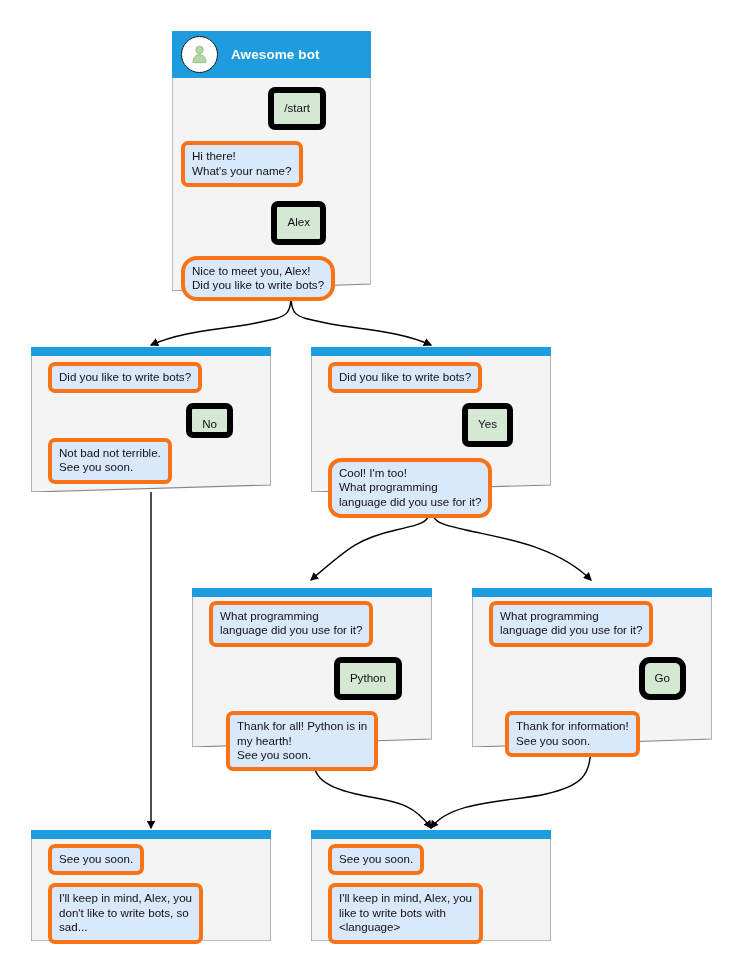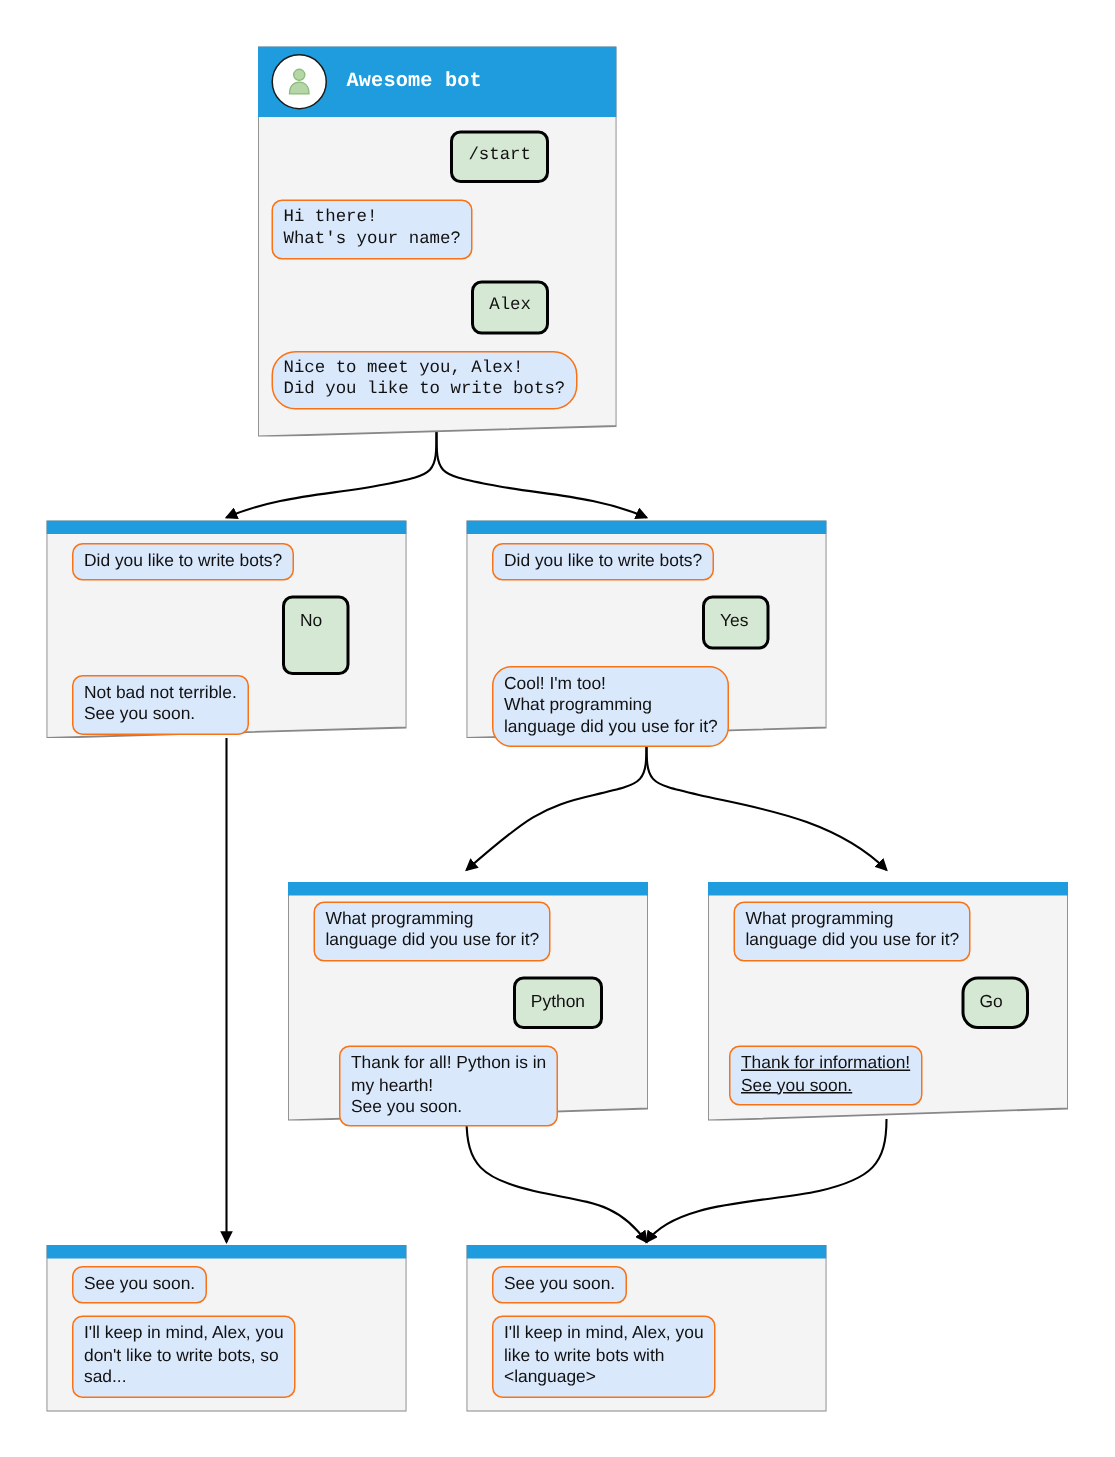--- a/index.html
+++ b/index.html
@@ -97,26 +97,26 @@
     font-size: 11.6px;
     line-height: 14.4px;
     padding: 4px 7px 5px 7px;
     box-sizing: border-box;
     white-space: pre-line;
     color: #111111;
   }
   .bot-bubble {
     align-self: flex-start;
     background: #dae8fc;
-    border: 1px solid #f97316;
+    border: 4px solid #f97316;
   }
   .user-bubble {
     align-self: flex-end;
     background: #d5e8d4;
-    border: 2px solid #000000;
+    border: 6px solid #000000;
     text-align: left;
     min-width: 45px;
   }
 </style>
 </head>
 <body>
 
 <div id="canvas">
 
   <svg class="edges" viewBox="0 0 743 971" width="743" height="971">
@@ -131,21 +131,21 @@
 
     <path d="M 151,492 L 151,828" fill="none" stroke="#000000" stroke-width="1.4" marker-end="url(#arrow)"></path>
 
     <path d="M 431,492 C 431,522 431,522 396,530 C 361,538 351,545 311,580" fill="none" stroke="#000000" stroke-width="1.4" marker-end="url(#arrow)"></path>
     <path d="M 431,492 C 431,522 431,522 466,530 C 501,538 556,545 591,580" fill="none" stroke="#000000" stroke-width="1.4" marker-end="url(#arrow)"></path>
 
     <path d="M 311,746 C 311,776 321,786 356,794 C 391,802 411,800 431,828" fill="none" stroke="#000000" stroke-width="1.4" marker-end="url(#arrow)"></path>
     <path d="M 591,746 C 591,776 581,786 546,794 C 511,802 451,800 431,828" fill="none" stroke="#000000" stroke-width="1.4" marker-end="url(#arrow)"></path>
   </svg>
 
-  <div class="card" style="left:172px; top:31px; width:239px; height:260px;font-family:Liberation Mono, monospace;">
+  <div class="card" style="left:172px; top:31px; width:199px; height:260px;">
     <svg class="card-shape" viewBox="0 0 239 260" preserveAspectRatio="none">
       <polygon points="0,0 239,0 239,253 0,260" fill="#f4f4f4" stroke="#888888" stroke-width="1.2"></polygon>
       <rect x="0" y="0" width="239" height="47" fill="#1e9cdd"></rect>
     </svg>
     <div class="card-inner">
       <div class="card-title-bar">
         <div class="avatar">
           <svg width="23" height="23" viewBox="0 0 24 24" aria-hidden="true">
             <circle cx="12" cy="7.2" r="3.9" fill="#b5d6a7" stroke="#8bbb79" stroke-width="0.9"></circle>
             <path d="M5.2 20.5 C5.2 14.6 8.3 12.2 12 12.2 C15.7 12.2 18.8 14.6 18.8 20.5 Z" fill="#b5d6a7" stroke="#8bbb79" stroke-width="0.9"></path>
@@ -165,21 +165,21 @@
   </div>
 
   <div class="card" style="left:31px; top:347px; width:240px; height:145px;">
     <svg class="card-shape" viewBox="0 0 240 145" preserveAspectRatio="none">
       <polygon points="0,0 240,0 240,138 0,145" fill="#f4f4f4" stroke="#888888" stroke-width="1.2"></polygon>
       <rect x="0" y="0" width="240" height="9" fill="#1e9cdd"></rect>
     </svg>
     <div class="card-inner">
       <div class="msgs" style="top:9px; padding-top:6px;">
         <div class="bubble bot-bubble" style="margin-left:8px;">Did you like to write bots?</div>
-        <div class="bubble user-bubble" style="margin-top:10px; margin-right:29px; padding:8px 10px 26px 10px;">No</div>
+        <div class="bubble user-bubble" style="margin-top:10px; margin-right:29px; padding:8px 10px 0 10px;">No</div>
         <div class="bubble bot-bubble" style="margin-left:8px;">Not bad not terrible.
 See you soon.</div>
       </div>
     </div>
   </div>
 
   <div class="card" style="left:311px; top:347px; width:240px; height:145px;">
     <svg class="card-shape" viewBox="0 0 240 145" preserveAspectRatio="none">
       <polygon points="0,0 240,0 240,138 0,145" fill="#f4f4f4" stroke="#888888" stroke-width="1.2"></polygon>
       <rect x="0" y="0" width="240" height="9" fill="#1e9cdd"></rect>
@@ -215,21 +215,21 @@
   <div class="card" style="left:472px; top:588px; width:240px; height:159px;">
     <svg class="card-shape" viewBox="0 0 240 159" preserveAspectRatio="none">
       <polygon points="0,0 240,0 240,151 0,159" fill="#f4f4f4" stroke="#888888" stroke-width="1.2"></polygon>
       <rect x="0" y="0" width="240" height="9" fill="#1e9cdd"></rect>
     </svg>
     <div class="card-inner">
       <div class="msgs" style="top:9px; padding-top:4px;">
         <div class="bubble bot-bubble" style="margin-left:8px;">What programming
 language did you use for it?</div>
         <div class="bubble user-bubble" style="margin-top:10px; margin-right:17px; padding:8px 10px 9px 10px;border-radius:11px;">Go</div>
-        <div class="bubble bot-bubble" style="margin-top:11px; margin-left:5px;text-decoration:underline;">Thank for information!
+        <div class="bubble bot-bubble" style="margin-top:11px; margin-left:24px;">Thank for information!
 See you soon.</div>
       </div>
     </div>
   </div>
 
   <div class="card" style="left:31px; top:830px; width:240px; height:111px;">
     <svg class="card-shape" viewBox="0 0 240 111" preserveAspectRatio="none">
       <polygon points="0,0 240,0 240,111 0,111" fill="#f4f4f4" stroke="#888888" stroke-width="1.2"></polygon>
       <rect x="0" y="0" width="240" height="9" fill="#1e9cdd"></rect>
     </svg>

